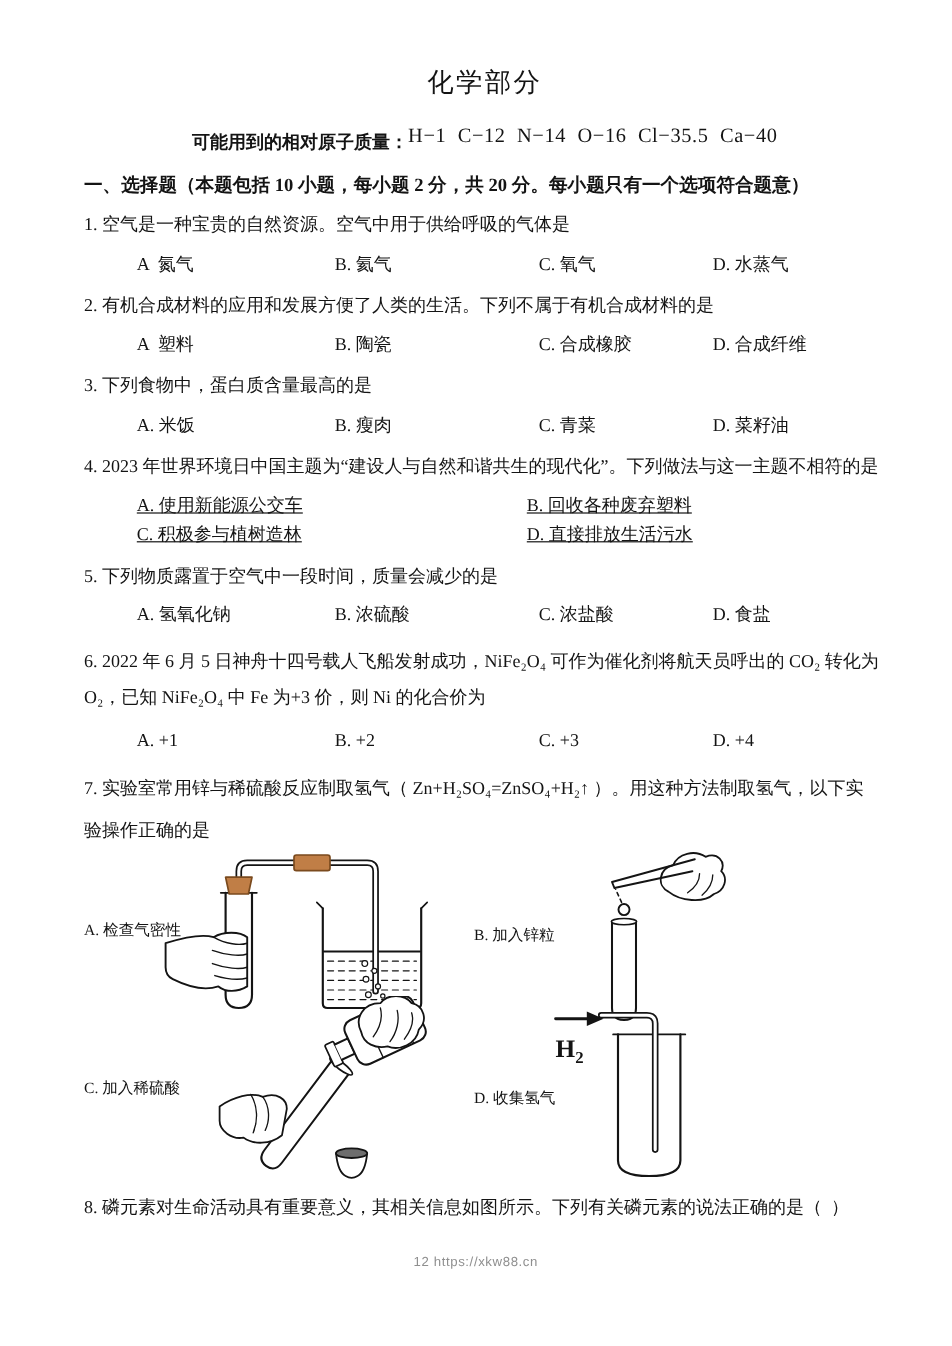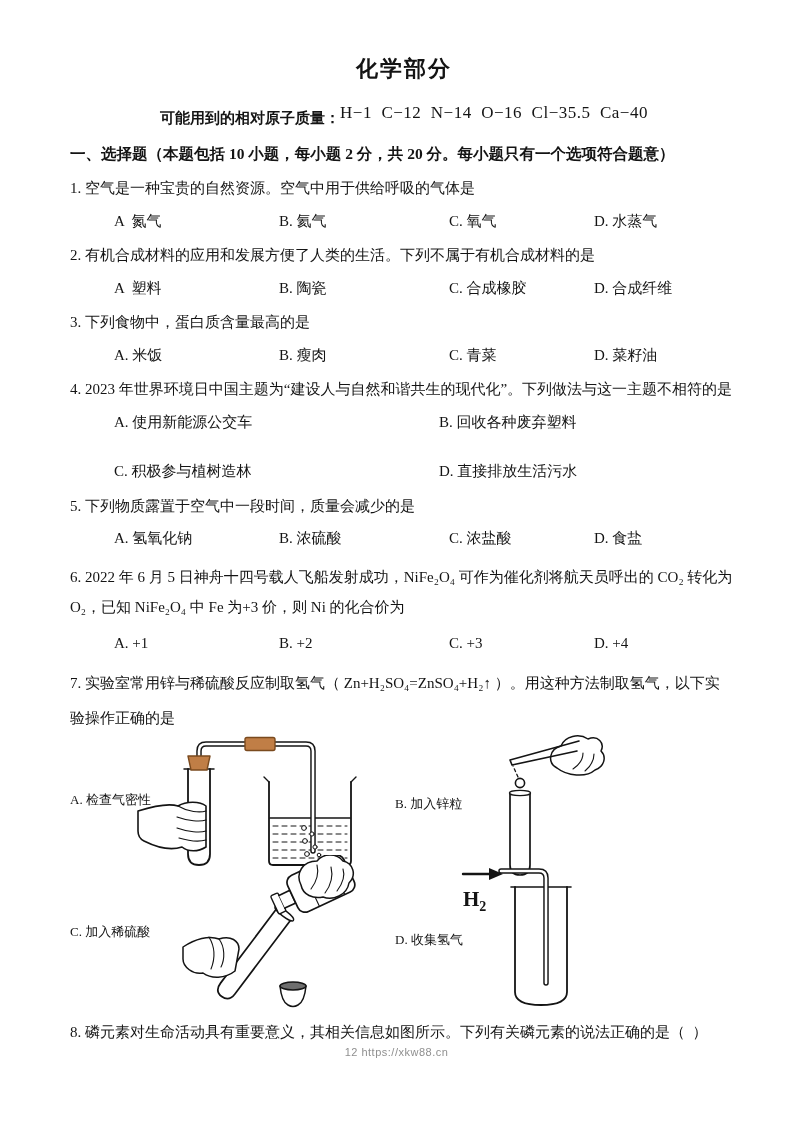--- a/index.html
+++ b/index.html
@@ -1,26 +1,26 @@
 <!DOCTYPE html>
 <html><head>
 <meta charset="utf-8">
 <style>
   html,body{margin:0;padding:0;background:#ffffff;}
   body{width:793px;height:1122px;font-family:"Liberation Serif","DejaVu Serif",serif;color:#141414;}
   .page{position:relative;width:793px;height:1122px;box-sizing:border-box;padding:54px 55px 0 70px;overflow:hidden;background:#fff;}
-  .title{text-align:center;font-size:22px;font-weight:bold;margin:0 0 24px 0;letter-spacing:2px;font-family:"Liberation Sans","DejaVu Sans",sans-serif;}
+  .title{text-align:center;font-size:22px;font-weight:normal;margin:0 0 24px 0;letter-spacing:2px;font-family:"Liberation Sans","DejaVu Sans",sans-serif;}
   .massline{font-size:15px;font-weight:bold;margin:0 0 16px 0;white-space:pre-wrap;text-align:center;}
   .massline .vals{font-weight:normal;font-size:17px;position:relative;top:-5px;font-family:"Liberation Serif","DejaVu Serif",serif;letter-spacing:.5px;}
   .secthead{font-size:15.5px;font-weight:bold;margin:4px 0 2px 0;}
   .q{font-size:15px;line-height:1.5;margin:12px 0 0 0;white-space:pre-wrap;}
   .q.tall{line-height:2.0;}
   .q.taller{line-height:2.3;max-width:655px;}
   .opts{display:grid;grid-template-columns:165px 170px 145px 1fr;font-size:15px;margin-top:10px;white-space:pre-wrap;line-height:1.5;margin-left:44px;}
-  .opts.two{grid-template-columns:325px 1fr;row-gap:27px;}
+  .opts.two{grid-template-columns:325px 1fr;row-gap:2px;text-decoration:underline;}
   .figwrap{position:relative;height:282px;margin-top:0;}
   .figlabel{position:absolute;font-size:13px;white-space:pre;}
   .figwrap svg{position:absolute;}
   .footer{position:absolute;left:0;right:0;top:1046px;text-align:center;font-family:"Liberation Sans","DejaVu Sans",sans-serif;font-size:11px;color:#8f8f8f;letter-spacing:.5px;}
 </style>
 </head>
 <body>
 
 <div class="page">
 

